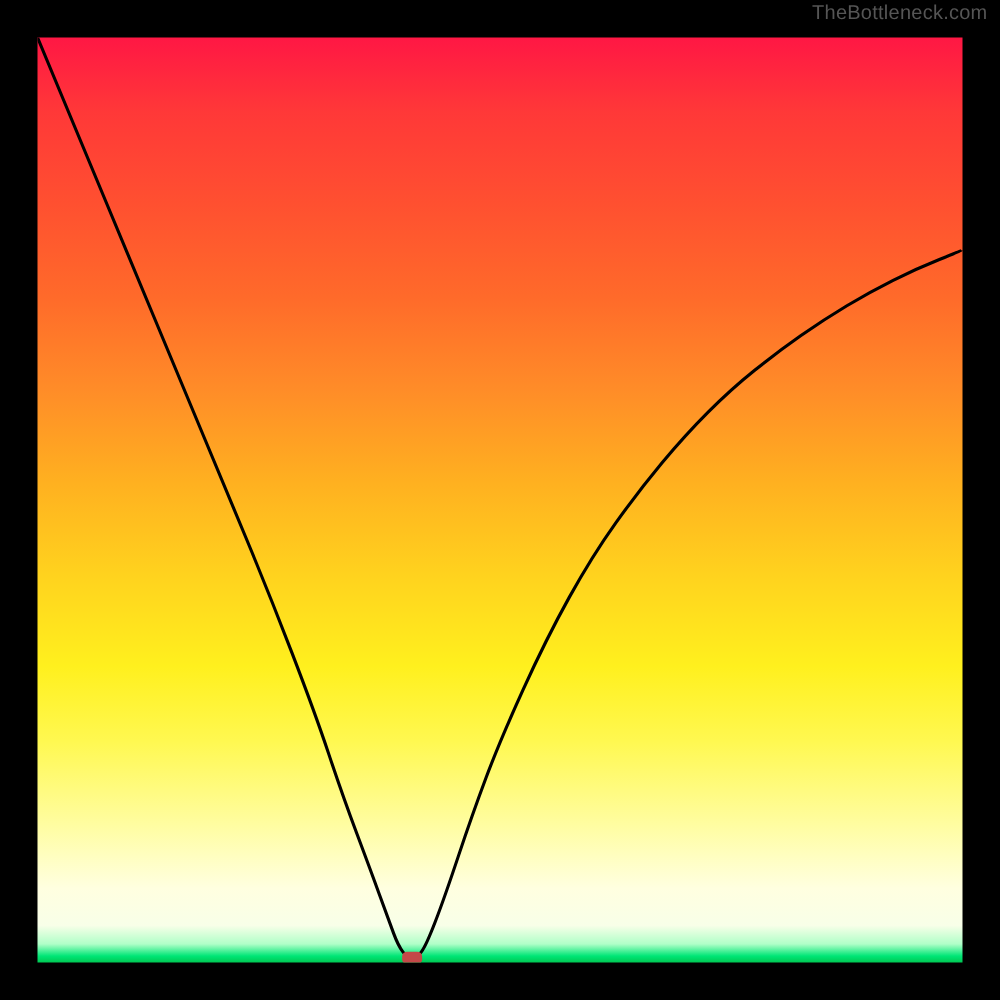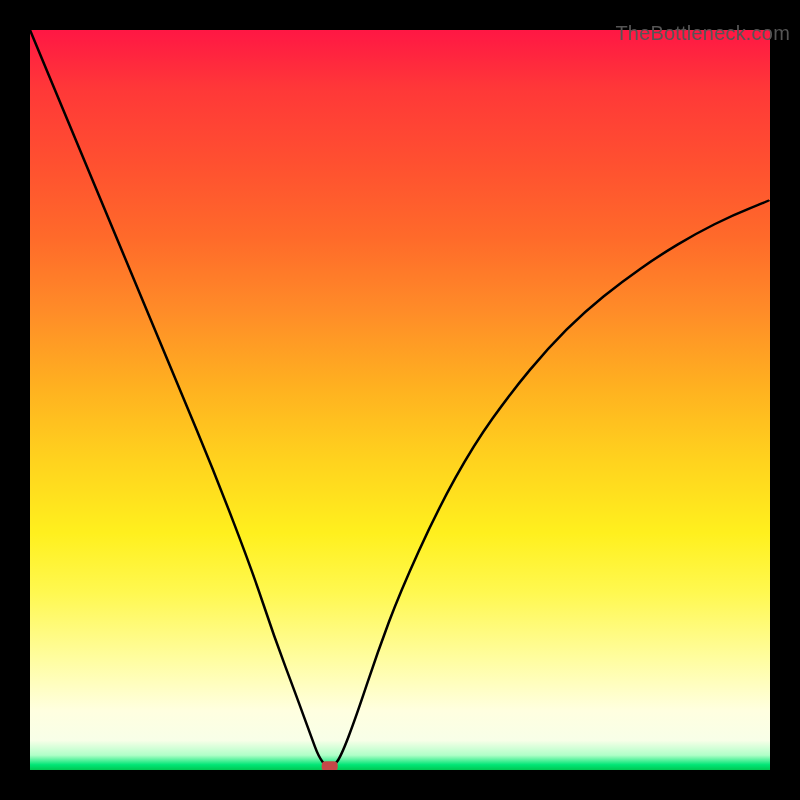--- a/index.html
+++ b/index.html
@@ -9,25 +9,24 @@
     background: #000;
     position: relative;
     overflow: hidden;
     font-family: Arial, Helvetica, sans-serif;
   }
   .watermark {
     position: absolute;
     top: 2px;
     right: 10px;
     color: #555;
-    font-size: 20px;
+    font-size: 16px;
     font-weight: 500;
     z-index: 10;
     letter-spacing: 0.2px;
-    margin-top: 20px;
   }
   .plot-area {
     position: absolute;
     left: 30px;
     top: 30px;
     width: 740px;
     height: 740px;
     background: linear-gradient(to bottom,
       #ff1744 0%,
       #ff3838 8%,

